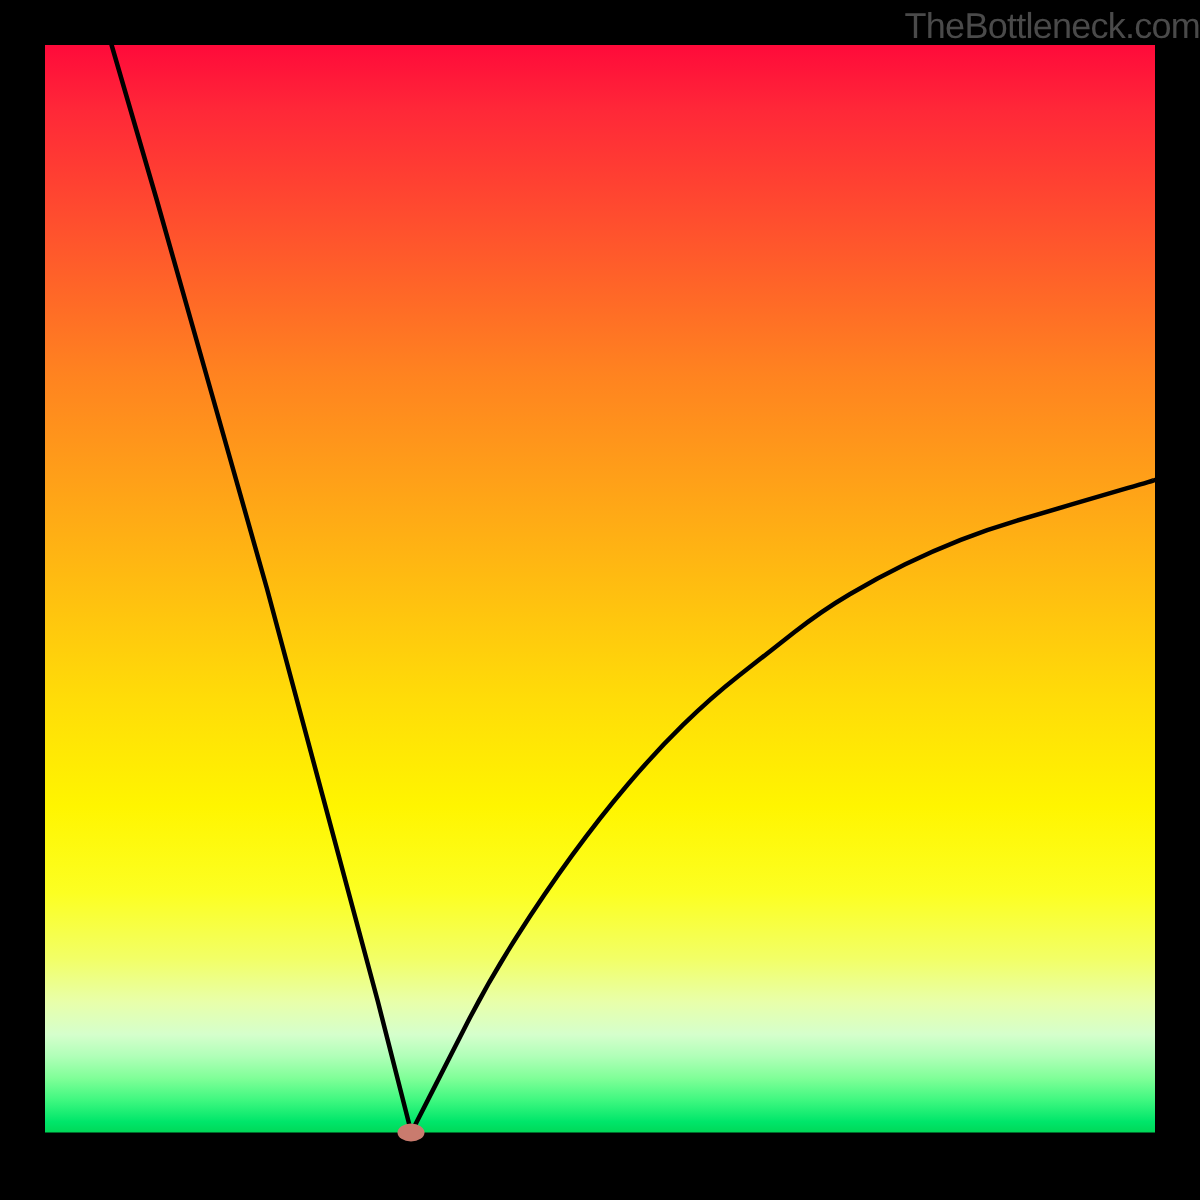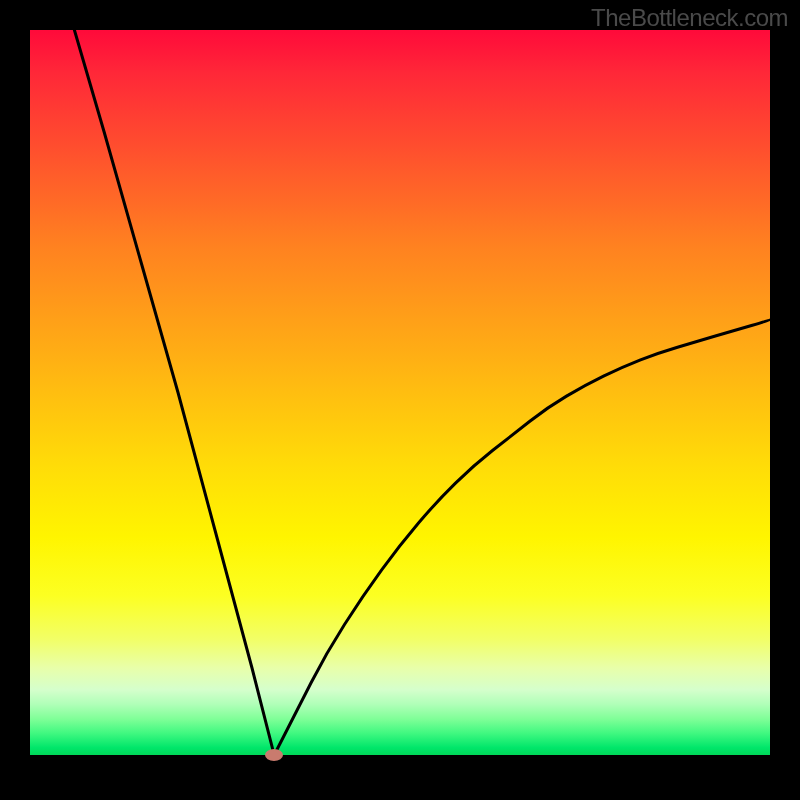--- a/index.html
+++ b/index.html
@@ -11,21 +11,21 @@
     width: 800px;
     height: 800px;
     background: #000;
     position: relative;
     font-family: Arial, Helvetica, sans-serif;
     overflow: hidden;
   }
   .watermark {
     position: absolute;
     top: 4px;
-    right: 12px;
+    right: 0;
     color: #4a4a4a;
     font-size: 24px;
     font-weight: 400;
     z-index: 10;
     letter-spacing: -0.5px;
   }
   .frame {
     position: absolute;
     top: 30px;
     left: 30px;

